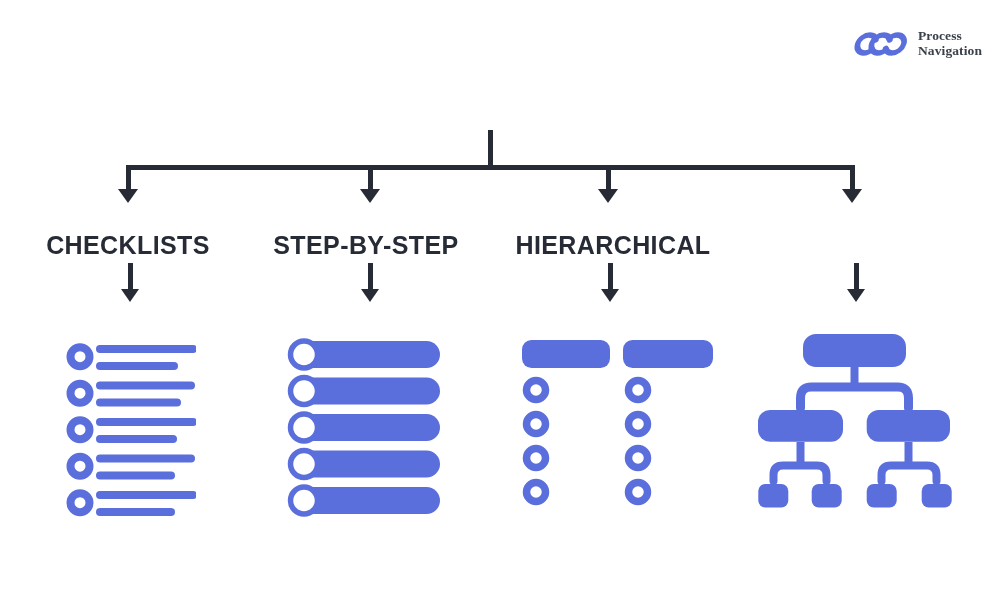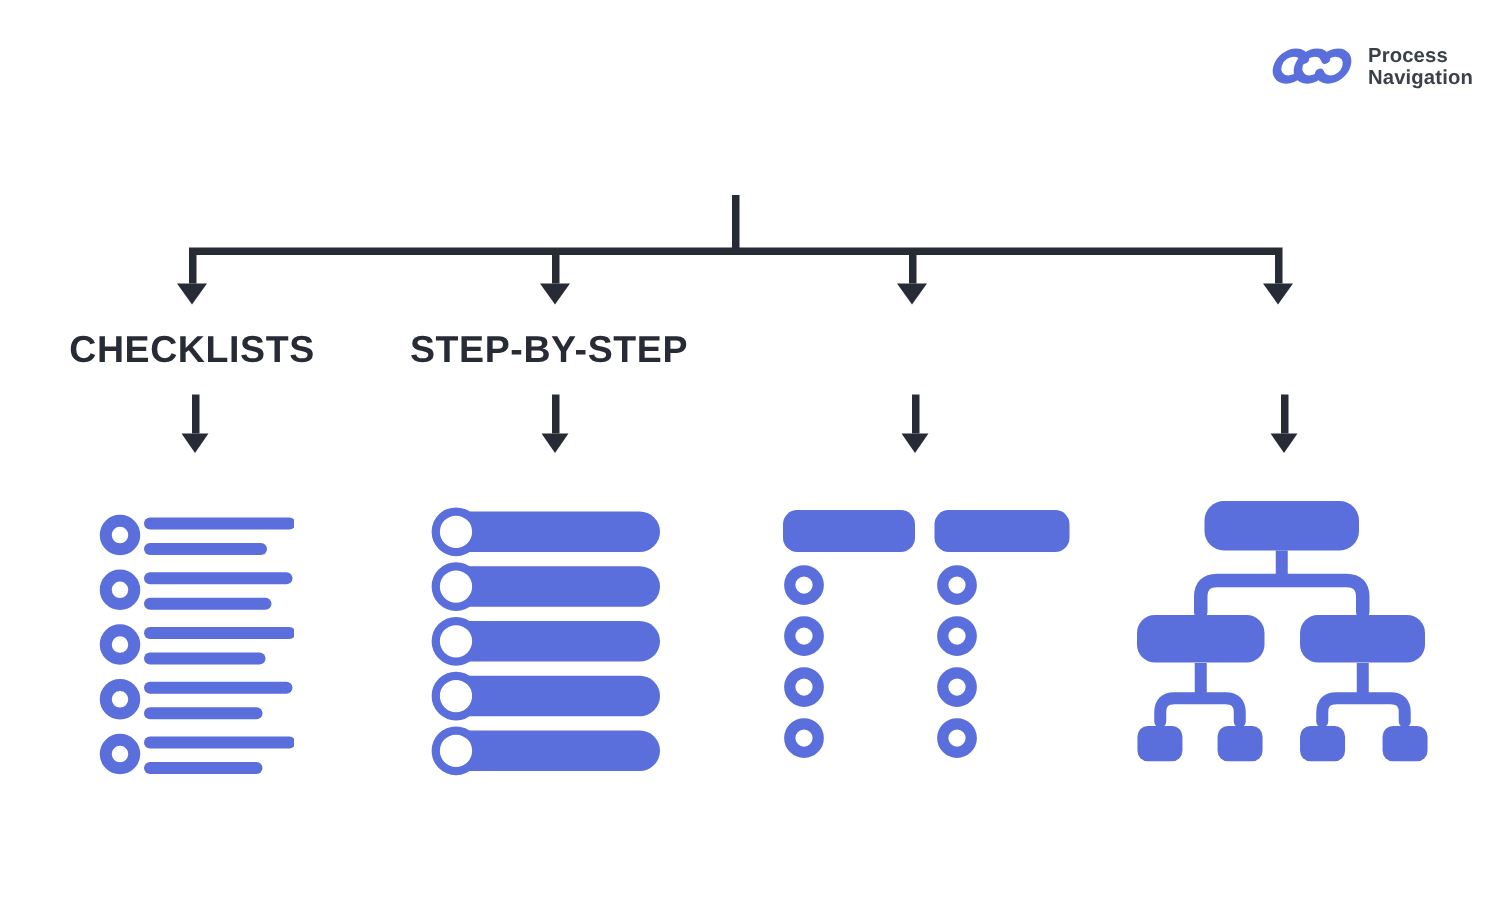--- a/index.html
+++ b/index.html
@@ -16,21 +16,21 @@
   .canvas{
     position:relative;
     width:1000px;height:600px;
     background:var(--bg);
     overflow:hidden;
   }
 
   
   .brand{
     position:absolute;top:29px;right:18px;
-    display:flex;align-items:flex-end;gap:8px;
+    display:flex;align-items:flex-start;gap:8px;font-family:Liberation Serif, serif;
   }
   .brand-text{
     color:var(--brand-text);
     font-size:13.5px;font-weight:700;line-height:14.5px;
     letter-spacing:.1px;
   }
 
   
   .tree-el{position:absolute;background:var(--line);}
   .stub{left:488px;top:130px;width:5px;height:38px;}
@@ -39,21 +39,21 @@
   .drop .vline{width:5px;height:19px;background:var(--line);}
   .drop .tri{
     width:0;height:0;
     border-left:10px solid transparent;
     border-right:10px solid transparent;
     border-top:14px solid var(--line);
   }
 
   
   .branch-label{
-    position:absolute;top:219px;
+    position:absolute;top:231px;
     transform:translateX(-50%);
     font-size:25px;font-weight:800;
     color:var(--line);
     letter-spacing:.4px;white-space:nowrap;
   }
   .lab1{left:128px;} .lab2{left:366px;text-align:right;} .lab3{left:613px;} .lab4{left:853px;}
 
   
   .mini-arrow{
     position:absolute;top:263px;
@@ -110,20 +110,21 @@
     <div class="vline"></div>
     <div class="tri"></div>
   </div>
   <div class="drop" style="left:842px">
     <div class="vline"></div>
     <div class="tri"></div>
   </div>
 
   <div class="branch-label lab1">CHECKLISTS</div>
   <div class="branch-label lab2">STEP-BY-STEP</div>
+  <div class="branch-label lab3">HIERARCHICAL</div>
 
   <div class="mini-arrow ma1">
     <div class="vline"></div>
       <div class="tri"></div>
   </div>
   <div class="mini-arrow ma2">
     <div class="vline"></div>
       <div class="tri"></div>
   </div>
   <div class="mini-arrow ma3">

